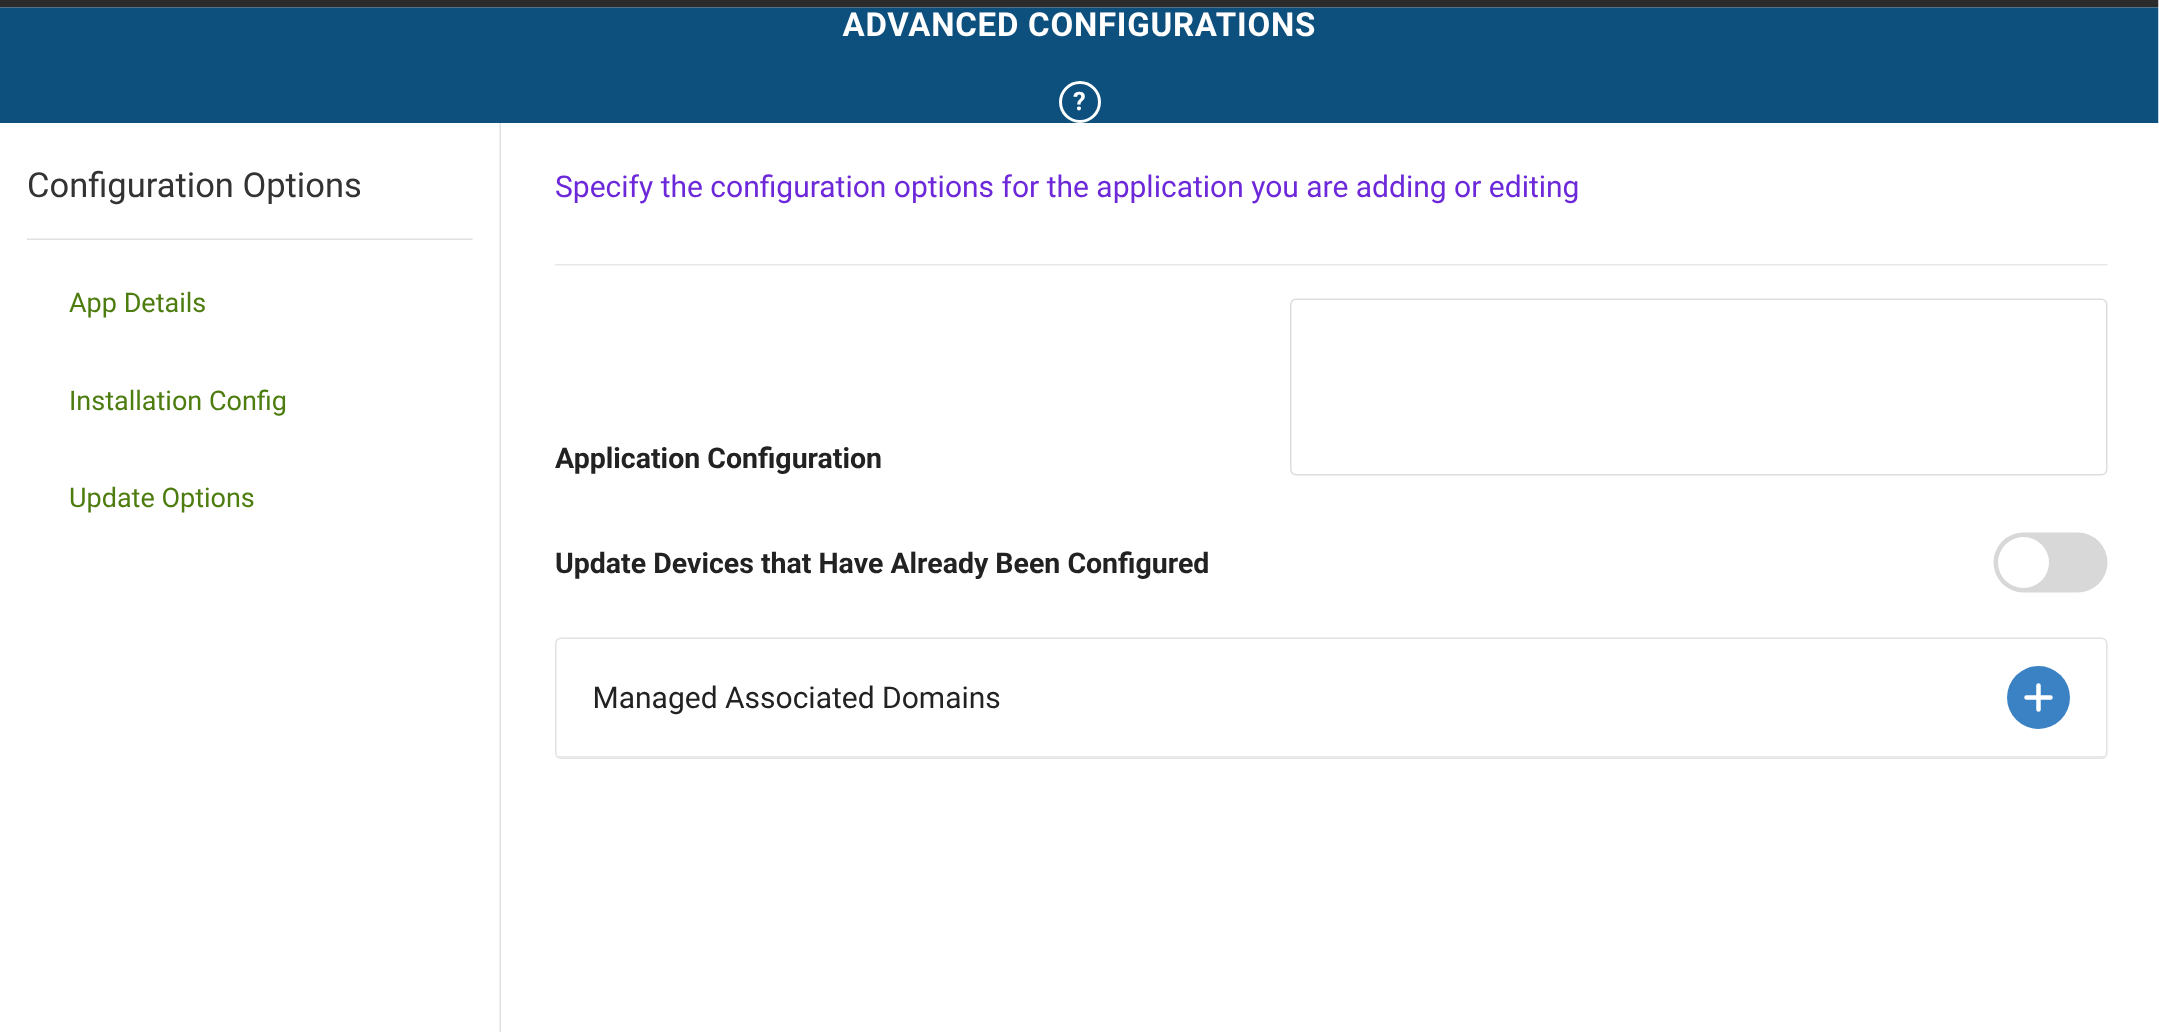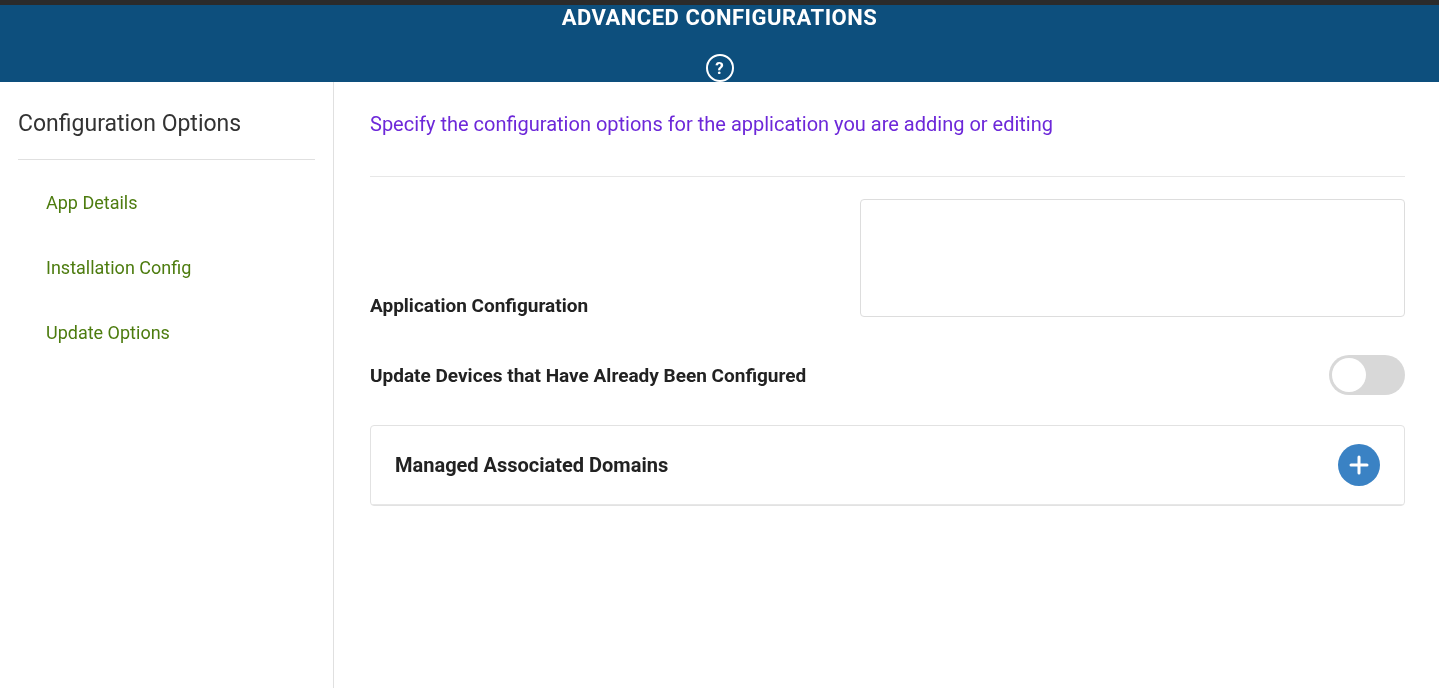--- a/index.html
+++ b/index.html
@@ -134,21 +134,21 @@
     }
     .domains-header {
       display: flex;
       align-items: center;
       justify-content: space-between;
       padding: 18px 24px;
       border-bottom: 1px solid #e7e7e7;
     }
     .domains-title {
       font-size: 20px;
-      font-weight: 700;
+      font-weight: 400;
       color: #222;
     }
     .add-btn {
       width: 42px;
       height: 42px;
       background: #3a82c4;
       border-radius: 50%;
       display: flex;
       align-items: center;
       justify-content: center;

